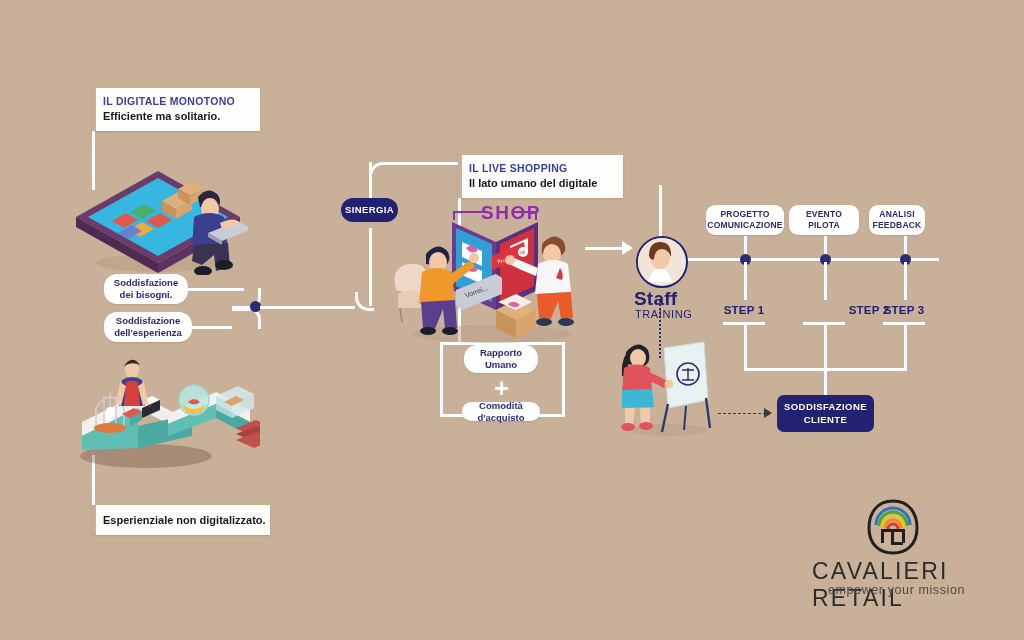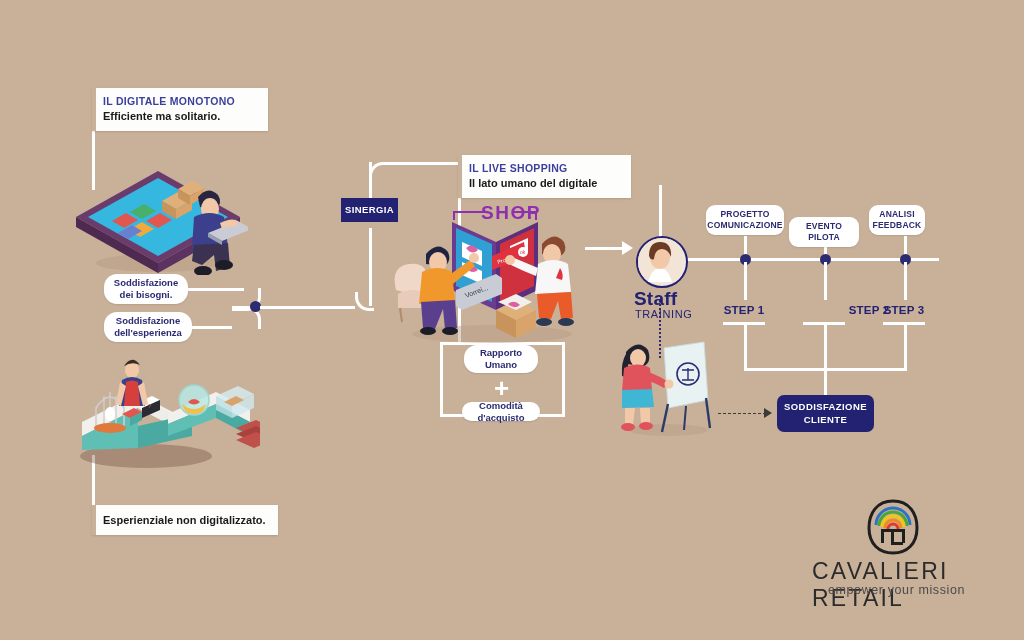--- a/index.html
+++ b/index.html
@@ -15,21 +15,21 @@
   
   .ln{position:absolute;background:#ffffff;}
   .lnh{height:3px;}
   .lnv{width:3px;}
   .dot{position:absolute;width:11px;height:11px;border-radius:50%;background:#2b2b72;}
   .rc{position:absolute;border:3px solid #ffffff;background:transparent;}
 
   
   .callout{
     position:absolute;background:#fdfdfb;
-    padding:7px 10px 8px 11px;
+    padding:7px 2px 8px 11px;
     box-shadow:0 1px 2px rgba(0,0,0,.12);
   }
   .callout .ttl{
     color:#3a3f9e;font-weight:bold;font-size:10.5px;
     letter-spacing:.3px;line-height:1.25;
   }
   .callout .sub{
     color:#1a1a1a;font-weight:bold;font-size:11px;
     line-height:1.3;margin-top:1px;
   }
@@ -37,21 +37,21 @@
 
   
   .pill{
     position:absolute;background:#ffffff;border-radius:13px;
     display:flex;align-items:center;justify-content:center;
     text-align:center;color:#2b2b72;font-weight:bold;
     font-size:9.5px;line-height:1.25;
     box-shadow:0 1px 2px rgba(0,0,0,.10);
   }
   .navy-pill{
-    position:absolute;background:#232272;border-radius:0;
+    position:absolute;background:#232272;border-radius:12px;
     display:flex;align-items:center;justify-content:center;
     color:#fff;font-weight:bold;font-size:9.5px;letter-spacing:.4px;
     line-height:1.3;
   }
   .navy-box{
     position:absolute;background:#232272;border-radius:7px;
     display:flex;align-items:center;justify-content:center;
     color:#fff;font-weight:bold;font-size:9.5px;letter-spacing:.4px;
     text-align:center;line-height:1.35;
   }
@@ -396,21 +396,21 @@
       <path d="M11 18 q0 -14 11 -14 q12 0 11 15 q-3 -8 -9 -8 q-7 0 -8 10 q-3 2 -5 -3 Z" fill="#6b3a22"></path>
     </svg>
   </div>
   <div class="staff-name" style="left:634px;top:288px;">Staff</div>
   <div class="staff-sub" style="left:635px;top:308px;">TRAINING</div>
 
   <div class="stepbox" style="left:706px;top:205px;width:78px;height:30px;flex-direction:column;">
     <span>PROGETTO</span>
     <span>COMUNICAZIONE</span>
   </div>
-  <div class="stepbox" style="left:789px;top:205px;width:70px;height:30px;flex-direction:column;margin-top:12px;">
+  <div class="stepbox" style="left:789px;top:205px;width:70px;height:30px;flex-direction:column;">
     <span>EVENTO  PILOTA</span>
     <span></span>
   </div>
   <div class="stepbox" style="left:869px;top:205px;width:56px;height:30px;flex-direction:column;">
     <span>ANALISI</span>
     <span>FEEDBACK</span>
   </div>
 
   <div class="steplabel" style="left:723px;top:304px;width:42px;">STEP 1</div>
   <div class="steplabel" style="left:848px;top:304px;width:42px;">STEP 2</div>

